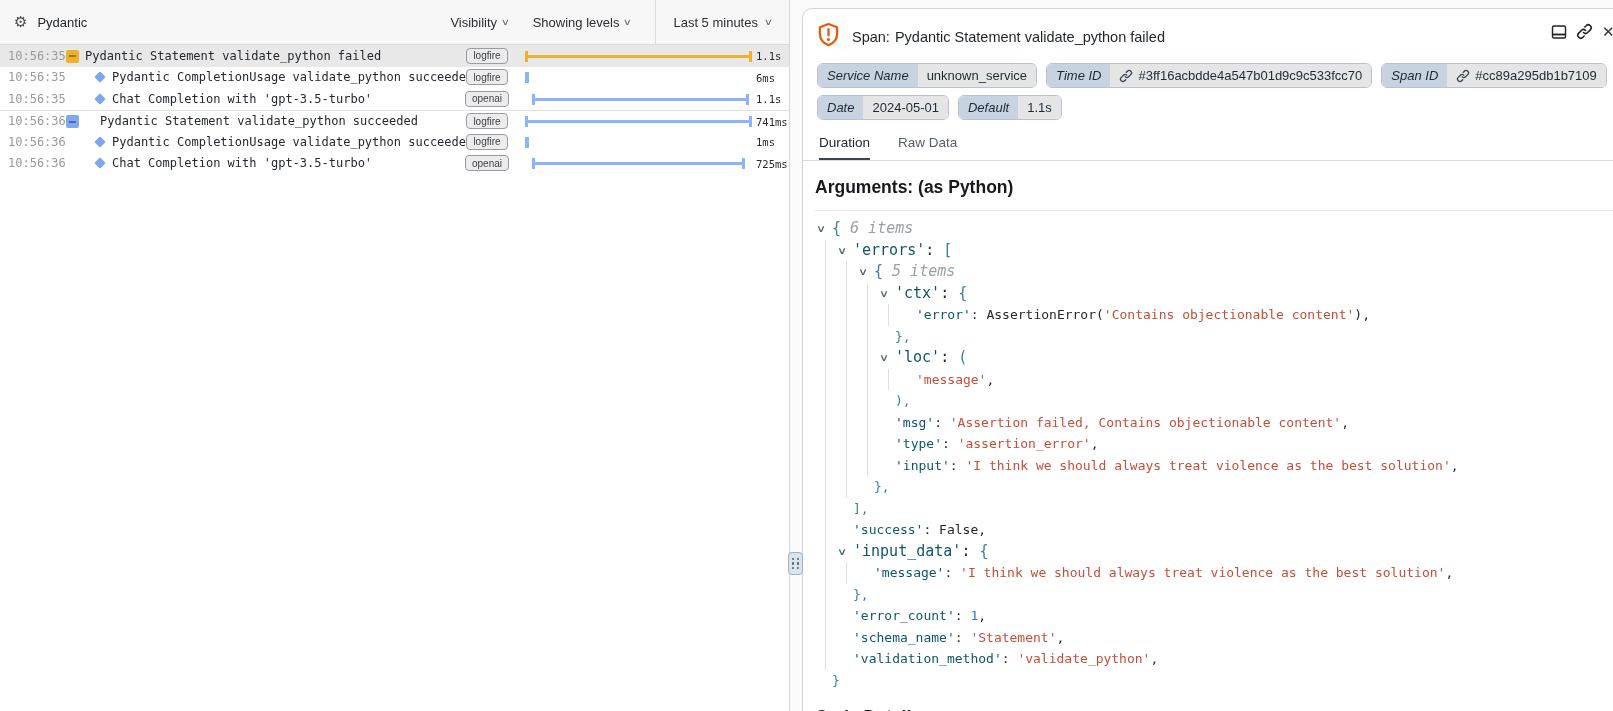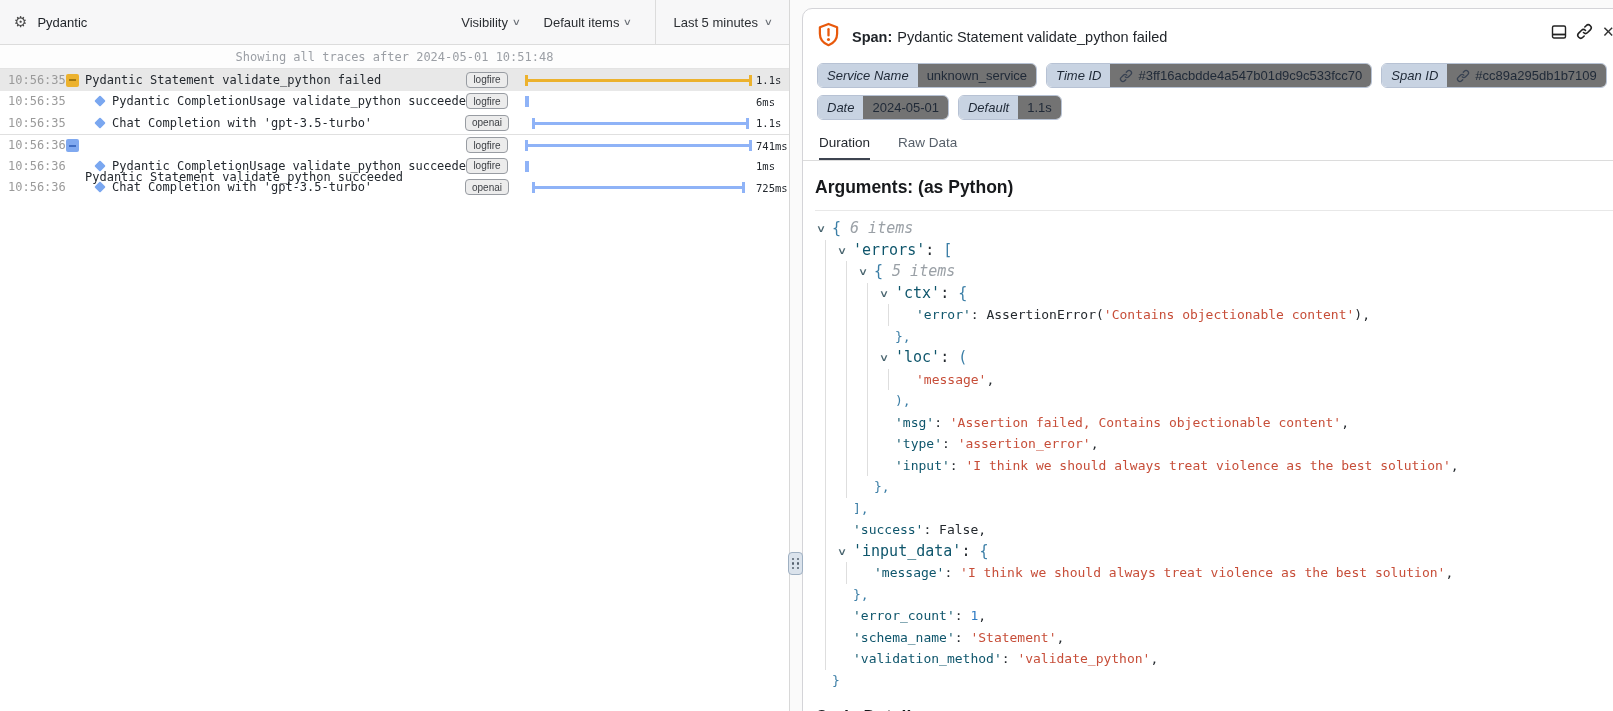--- a/index.html
+++ b/index.html
@@ -41,30 +41,30 @@
   
   .drag-handle { position:absolute; left:788px; top:552px; width:15px; height:23px; background:#dbe3ec; border:1px solid #9fb0c2; border-radius:4px; z-index:5; display:flex; align-items:center; justify-content:center; cursor:col-resize; }
   .drag-handle .dots { display:grid; grid-template-columns:repeat(2,3px); grid-gap:2px 2px; }
   .drag-handle .dots i { width:2.5px; height:2.5px; background:#55606e; border-radius:50%; display:block; }
 
   
   .card { position:absolute; left:802px; top:8px; width:830px; height:720px; background:#fff; border:1px solid #d4d4d8; border-radius:10px 0 0 0; }
   .card-header { position:relative; padding:13px 16px 0 14px; display:flex; align-items:center; }
   .shield { flex:none; margin-right:12px; }
   .span-title { font-size:14.5px; color:#1f2328; }
-  .span-title b { font-weight:700; margin-right:5px; }
+  .span-title b { font-weight:400; margin-right:5px; }
   .hdr-actions { position:absolute; top:14px; left:748px; display:flex; gap:9px; align-items:center; }
   .icon-btn { background:none; border:none; cursor:pointer; padding:0; line-height:0; }
   .close-x { font-size:15px; color:#333; font-family:"DejaVu Sans",sans-serif; }
 
   .badge-row { display:flex; gap:9px; padding-left:14px; margin-top:12px; }
   .badge-row + .badge-row { margin-top:7px; }
   .badge { display:inline-flex; align-items:stretch; border:1px solid #b7c2d4; border-radius:6px; overflow:hidden; font-size:13px; height:25px; }
   .badge .lab { background:#c8d3e2; padding:0 9px; font-style:italic; color:#1f2937; display:flex; align-items:center; }
-  .badge .val { background:#737373; padding:0 9px; color:#1f2937; display:flex; align-items:center; gap:5px; }
+  .badge .val { background:#e5e5e5; padding:0 9px; color:#1f2937; display:flex; align-items:center; gap:5px; }
 
   .tabs { display:flex; gap:28px; margin-top:15px; padding-left:16px; border-bottom:1px solid #dcdcdc; }
   .tab { font-size:13.5px; color:#57606a; padding-bottom:8px; cursor:pointer; border-bottom:2px solid transparent; }
   .tab.active { color:#24292f; border-bottom-color:#3d4450; }
 
   .card-body { padding:0 16px 0 12px; }
   .sec-heading { margin-top:16px; font-size:17.5px; font-weight:700; color:#17191c; padding-bottom:12px; border-bottom:1px solid #e8e8e8; }
   .sec-heading.no-rule { border-bottom:none; }
 
   .json-tree { margin-top:7px; font-family:"DejaVu Sans Mono",monospace; }
@@ -85,29 +85,28 @@
 <div class="left-panel">
   <div class="lp-header">
     <button class="gear-btn">⚙</button>
     <span class="conn-label">Pydantic</span>
     <span class="spacer"></span>
     <span class="dd">
       <span>Visibility</span>
       <span class="chev-sm">∨</span>
     </span>
     <span class="dd">
-      <span>Default items</span>
+      <span>Showing levels</span>
       <span class="chev-sm">∨</span>
     </span>
     <span class="time-range">
       <span>Last 5 minutes</span>
       <span class="chev-sm">∨</span>
     </span>
   </div>
-  <div class="status-line">Showing all traces after 2024-05-01 10:51:48</div>
   <div class="trace-list" id="trace-list">
       <div class="trace-row selected">
         <div class="t-time">10:56:35</div>
         <div class="t-icon" style="left: 66px;">
           <div class="sq warn">
             <i></i>
           </div>
         </div>
         <div class="t-label" style="left: 85px;">Pydantic Statement validate_python failed</div>
         <div class="t-tagcol">
@@ -146,21 +145,21 @@
         </div>
         <div class="t-dur">1.1s</div>
       </div>
       <div class="trace-row group-start">
         <div class="t-time">10:56:36</div>
         <div class="t-icon" style="left: 66px;">
           <div class="sq info">
             <i></i>
           </div>
         </div>
-        <div class="t-label" style="left: 85px; margin-top: 32px;">Pydantic Statement validate_python succeeded</div>
+        <div class="t-label" style="left: 100px;">Pydantic Statement validate_python succeeded</div>
         <div class="t-tagcol">
           <div class="tag-pill">logfire</div>
         </div>
         <div class="t-track">
           <div class="bar" style="left: 5%; width: 94.5%; background: rgb(143, 179, 247);"></div>
         </div>
         <div class="t-dur">741ms</div>
       </div>
       <div class="trace-row">
         <div class="t-time">10:56:36</div>

